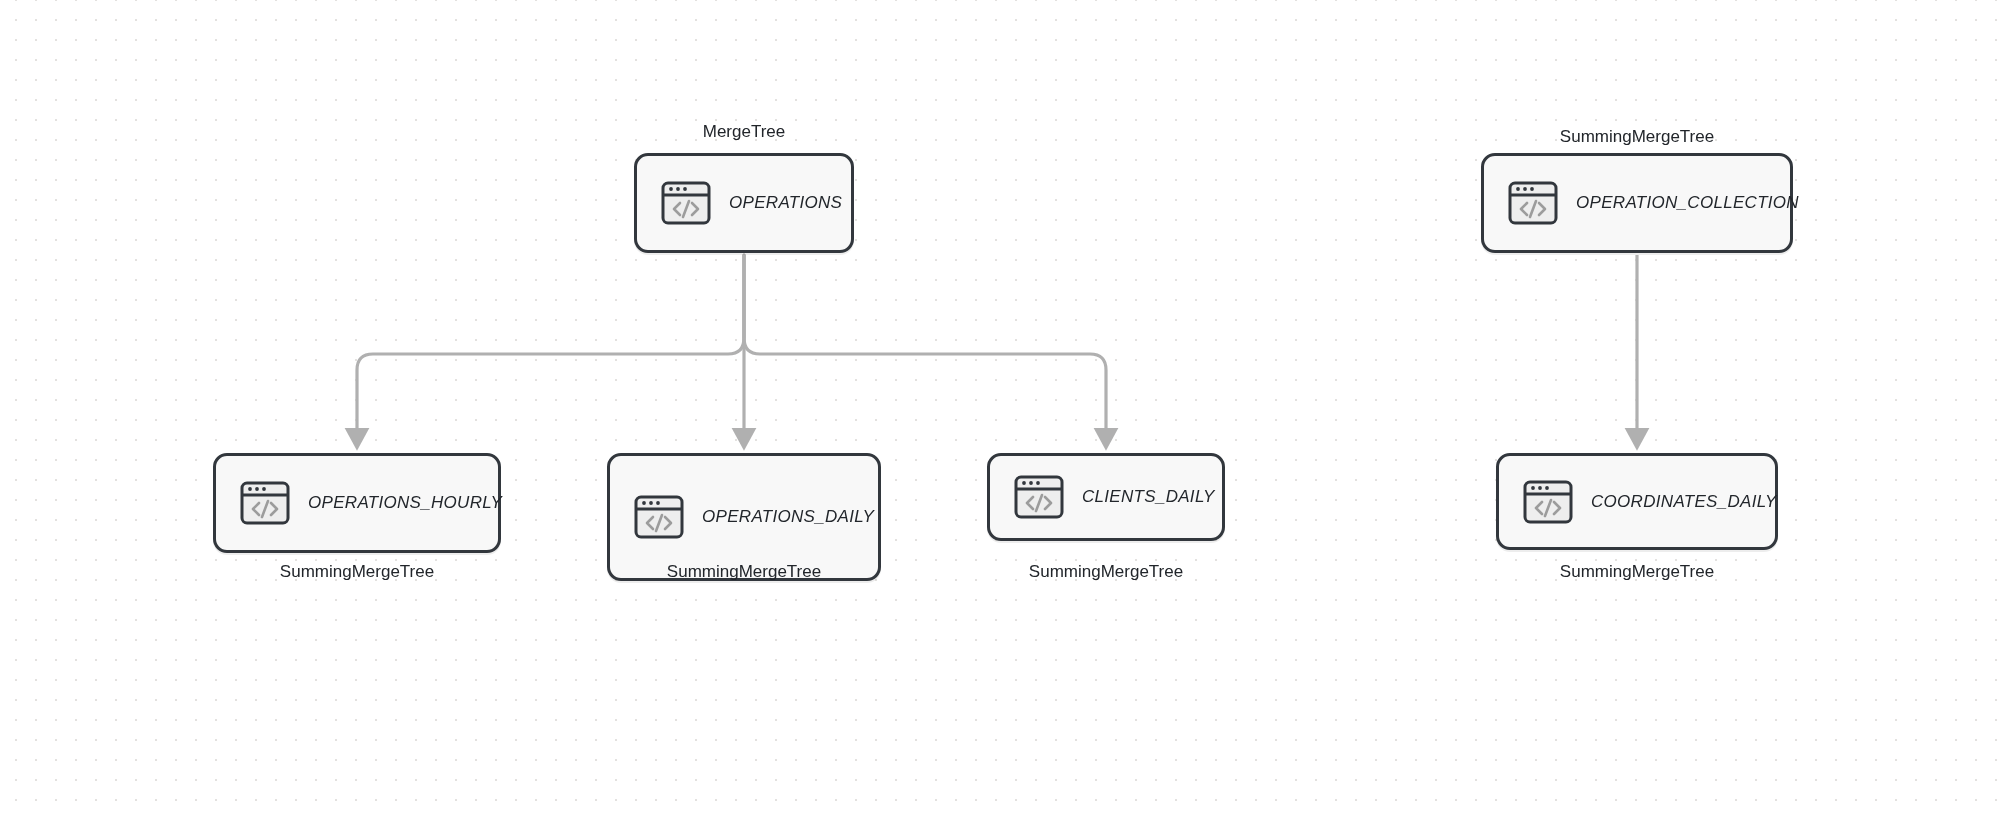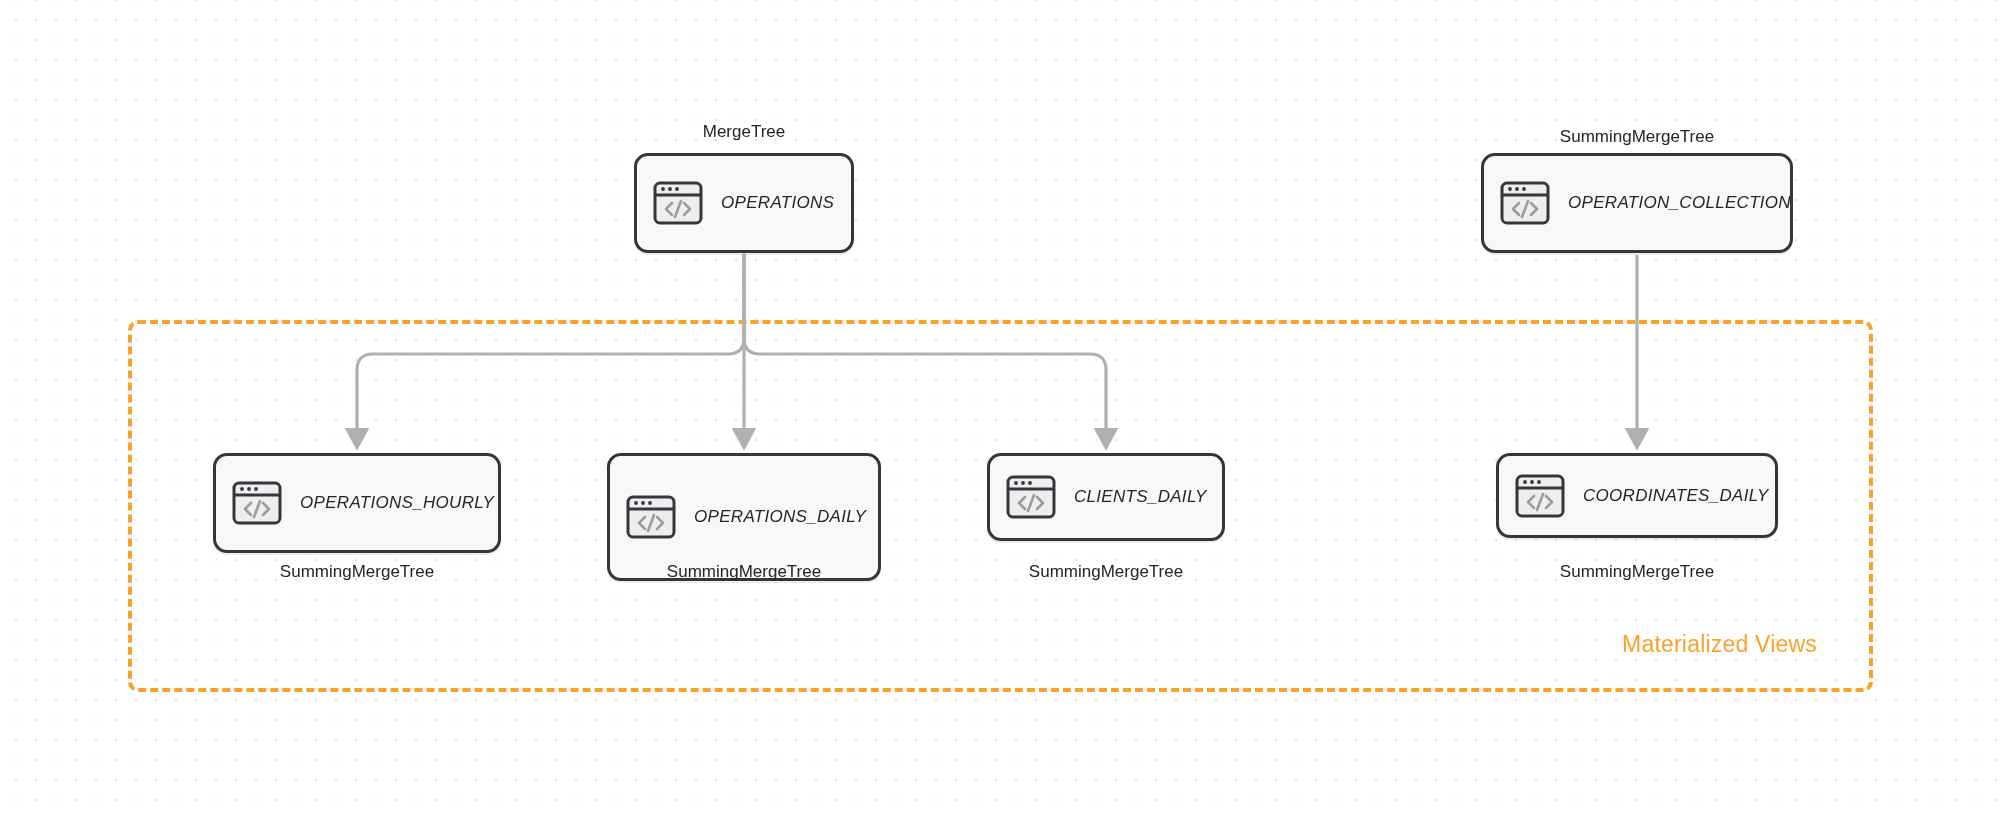--- a/index.html
+++ b/index.html
@@ -48,21 +48,21 @@
     white-space: nowrap;
   }
   .node {
     position: absolute;
     box-sizing: border-box;
     background: #f8f8f8;
     border: 3px solid #32373d;
     border-radius: 14px;
     display: flex;
     align-items: center;
-    padding-left: 14px;
+    padding-left: 22px;
     box-shadow: 0 2px 0 0 rgba(0,0,0,0.07);
   }
   .node-icon {
     flex: 0 0 auto;
     width: 54px;
     height: 48px;
     margin-right: 16px;
   }
   .node-label {
     font-size: 17px;
@@ -77,23 +77,20 @@
     color: #21252a;
     white-space: nowrap;
     transform: translateX(-50%);
   }
 </style>
 </head>
 <body>
 
 <div id="canvas">
 
-  <div class="mv-group">
-    <span class="mv-label">Materialized Views</span>
-  </div>
 
   <svg id="wires" viewBox="0 0 2000 818">
     <defs>
       <marker id="arrowhead" markerWidth="9" markerHeight="9" refX="3.2" refY="4.5" orient="auto" markerUnits="strokeWidth">
         <path d="M0,0.6 L7.2,4.5 L0,8.4 Z" fill="#b0b0b0"></path>
       </marker>
     </defs>
 
     <path d="M744,255 L744,438" fill="none" stroke="#b0b0b0" stroke-width="3.2" marker-end="url(#arrowhead)"></path>
 
@@ -184,21 +181,21 @@
         <circle cx="26" cy="10" r="1.9" fill="#32373d"></circle>
         <path d="M21 24 L15 30 L21 36" fill="none" stroke="#9c9c9c" stroke-width="2.6" stroke-linecap="round" stroke-linejoin="round"></path>
         <path d="M33 24 L39 30 L33 36" fill="none" stroke="#9c9c9c" stroke-width="2.6" stroke-linecap="round" stroke-linejoin="round"></path>
         <path d="M30 22 L24 38" fill="none" stroke="#9c9c9c" stroke-width="2.6" stroke-linecap="round"></path>
       </svg>
     </span>
     <span class="node-label">CLIENTS_DAILY</span>
   </div>
   <div class="cap" style="left:1106px; top:562px;">SummingMergeTree</div>
 
-  <div class="node" style="left:1496px; top:453px; width:282px; height:85px;">
+  <div class="node" style="left:1496px; top:453px; width:282px; height:97px;">
     <span class="node-icon">
       <svg viewBox="0 0 54 48" width="54" height="48">
         <rect x="4" y="4" width="46" height="40" rx="5" ry="5" fill="#eeeeee" stroke="#32373d" stroke-width="3"></rect>
         <path d="M4 16 H50" stroke="#32373d" stroke-width="3"></path>
         <circle cx="12" cy="10" r="1.9" fill="#32373d"></circle>
         <circle cx="19" cy="10" r="1.9" fill="#32373d"></circle>
         <circle cx="26" cy="10" r="1.9" fill="#32373d"></circle>
         <path d="M21 24 L15 30 L21 36" fill="none" stroke="#9c9c9c" stroke-width="2.6" stroke-linecap="round" stroke-linejoin="round"></path>
         <path d="M33 24 L39 30 L33 36" fill="none" stroke="#9c9c9c" stroke-width="2.6" stroke-linecap="round" stroke-linejoin="round"></path>
         <path d="M30 22 L24 38" fill="none" stroke="#9c9c9c" stroke-width="2.6" stroke-linecap="round"></path>

